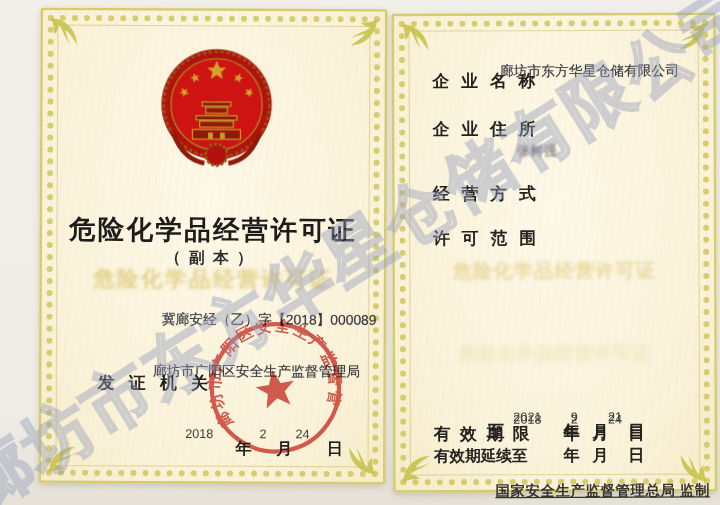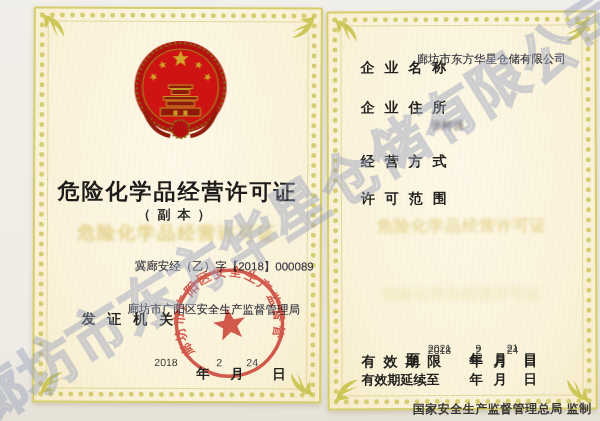--- a/index.html
+++ b/index.html
@@ -50,21 +50,21 @@
   .vrow{position:absolute;left:28px;width:225px;height:18px;}
   .vrow span{position:absolute;white-space:nowrap;}
   .vlabel{left:4px;font-size:14px;font-weight:800;color:#23221f;}
   .vto{left:49px;font-size:14px;font-weight:800;color:#23221f;}
   .n-year{left:60px;width:44px;text-align:center;}
   .u-year{left:112px;}
   .n-month{left:110px;width:22px;text-align:center;}
   .u-month{left:136px;}
   .n-day{left:142px;width:26px;text-align:center;}
   .u-day{left:166px;}
-  .footer{position:absolute;right:4px;top:388px;font-size:12px;font-weight:800;color:#35342f;letter-spacing:.5px;}
+  .footer{position:absolute;right:4px;top:388px;font-size:12px;font-weight:800;color:#35342f;letter-spacing:.5px;text-decoration:underline;}
   .watermark{position:absolute;left:-90px;top:170px;width:780px;text-align:center;
     transform:rotate(-32deg);font-size:56px;font-weight:700;letter-spacing:3px;
     color:rgba(190,196,214,.10);-webkit-text-stroke:2px rgba(150,158,186,.72);
     opacity:.6;pointer-events:none;white-space:nowrap;z-index:40;}
 </style>
 </head>
 <body>
 
 <div class="scan">
 

